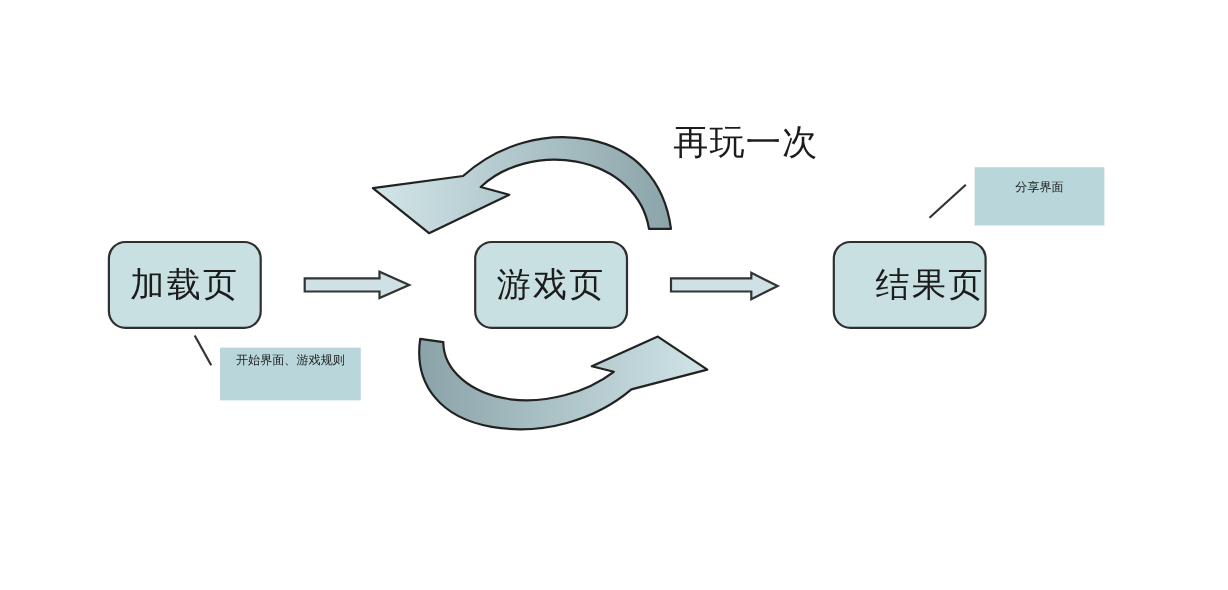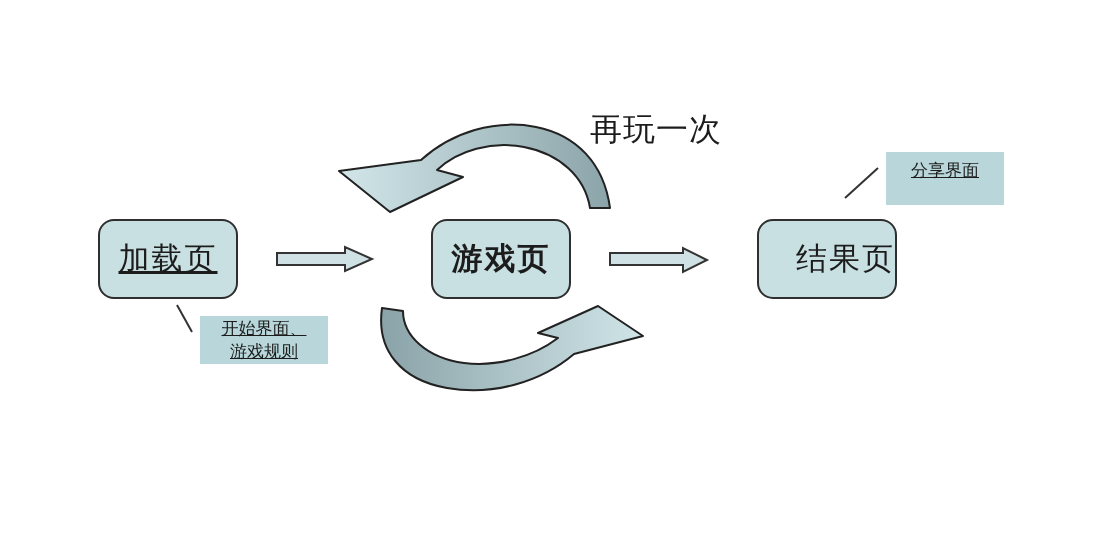--- a/index.html
+++ b/index.html
@@ -15,39 +15,38 @@
   .node{
     position:absolute;
     width:140px;height:80px;
     background:#c9e0e3;
     border:2px solid #2f2f2f;
     border-radius:16px;
     display:flex;align-items:center;justify-content:center;
     font-size:31px;letter-spacing:2px;
     box-sizing:border-box;
   }
-  .node-1{left:98px;top:219px;text-decoration:underline;}
-  .node-2{left:431px;top:219px;font-weight:bold;}
+  .node-1{left:98px;top:219px;}
+  .node-2{left:431px;top:219px;}
   .node-3{left:757px;top:219px;justify-content:flex-end;}
   .loop-label{
     position:absolute;
     font-size:32px;letter-spacing:1px;white-space:nowrap;
   }
-  .loop-label-top{left:590px;top:108px;text-align:right;}
+  .loop-label-top{left:612px;top:108px;text-align:right;}
   .loop-label-bottom{left:608px;top:386px;}
   .annotation{
     position:absolute;
     background:#b9d7db;
-    font-size:17px;line-height:23px;text-align:center;
+    font-size:11px;line-height:23px;text-align:center;
     box-sizing:border-box;
-    text-decoration:underline;
   }
   .annotation-1{
     left:200px;top:316px;width:128px;height:48px;
-    display:flex;flex-direction:column;justify-content:center;
+    display:flex;flex-direction:row;justify-content:center;
   }
   .annotation-1 span{display:block;}
   .annotation-2{
     left:886px;top:152px;width:118px;height:53px;
     padding-top:7px;
   }
   .straight-arrow{stroke:#333333;stroke-width:2;stroke-linejoin:miter;}
   .curved-arrow{stroke:#222222;stroke-width:2;stroke-linejoin:round;}
   .connector{stroke:#333333;stroke-width:2;}
 </style>

